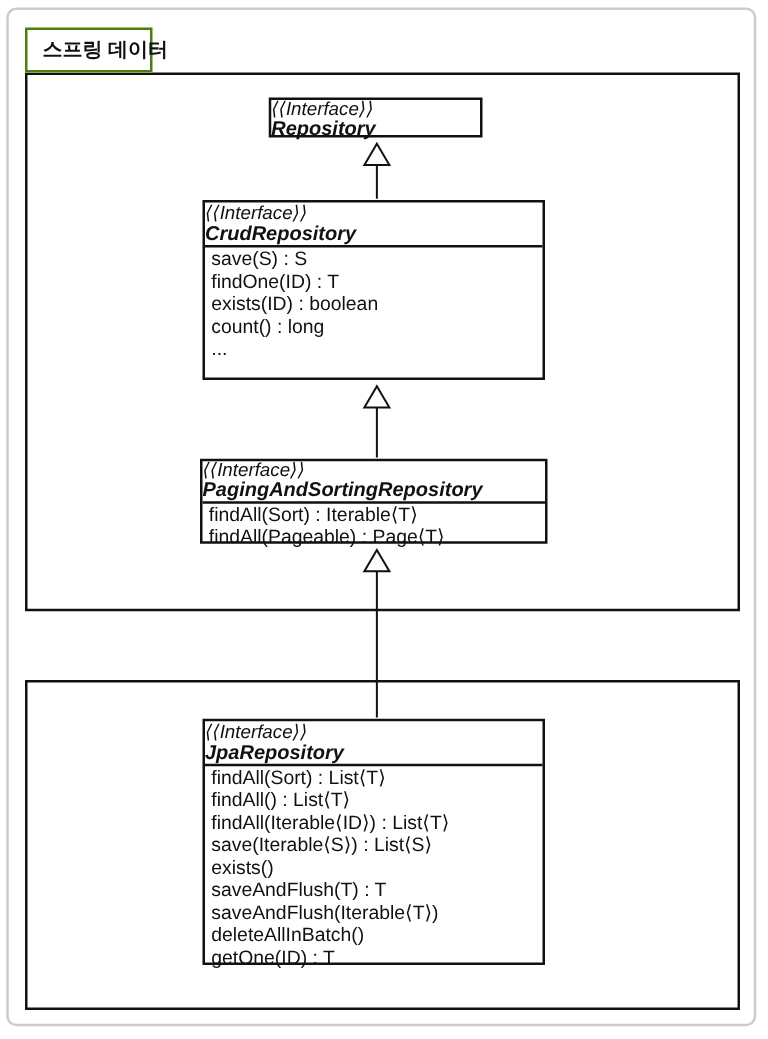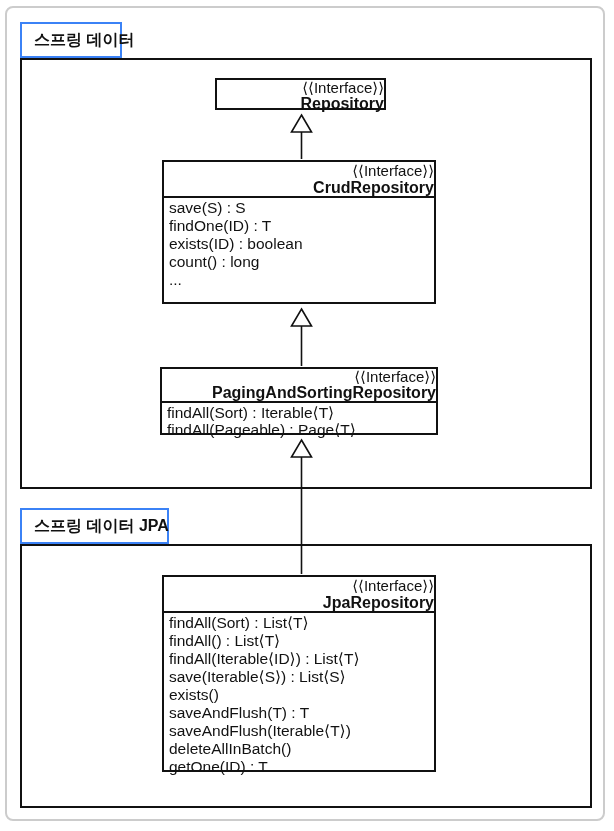--- a/index.html
+++ b/index.html
@@ -23,41 +23,41 @@
   }
   
   .pkg-body {
     position:absolute;
     border:2px solid #111;
     background:#fff;
     z-index:1;
   }
   .pkg-tab {
     position:absolute;
-    border:2px solid #3b82f6;
+    border:2px solid #4d7c0f;
     background:#fff;
     z-index:2;
     display:flex; align-items:center;
     padding:0 12px;
     font-size:16px; font-weight:bold;
     white-space:nowrap;
   }
   .p1-body { left:20px; top:58px;  width:572px; height:431px; }
   .p1-tab  { left:20px; top:22px;  width:102px; height:36px; }
   .p2-body { left:20px; top:544px; width:572px; height:264px; }
   .p2-tab  { left:20px; top:508px; width:149px; height:36px; }
 
   
   .cls {
     position:absolute;
     border:2px solid #111;
     background:#fff;
     z-index:3;
   }
-  .cls-header { text-align:right; border-bottom:2px solid #111; overflow:hidden; }
+  .cls-header { text-align:left; border-bottom:2px solid #111; overflow:hidden;font-style:italic; }
   .cls.no-methods .cls-header { border-bottom:none; }
   .stereotype { font-size:15px; font-weight:normal; }
   .cls-name   { font-size:16px; font-weight:bold; }
   .h32 .stereotype, .h32 .cls-name { line-height:16px; }
   .h34 .stereotype, .h34 .cls-name { line-height:17px; }
   .cls-methods { padding:1px 5px; font-size:15.5px; white-space:nowrap; overflow:hidden; }
   .m17 .cls-methods div { line-height:17px; }
   .m18 .cls-methods div { line-height:18px; }
 
   .box-repository { left:215px; top:78px;  width:171px; height:32px; }
@@ -77,23 +77,20 @@
 <div class="canvas">
 
   <div class="frame"></div>
 
   <div class="pkg-body p1-body"></div>
   <div class="pkg-tab p1-tab">
     <span>스프링 데이터</span>
   </div>
 
   <div class="pkg-body p2-body"></div>
-  <div class="pkg-tab p2-tab">
-    <span>스프링 데이터 JPA</span>
-  </div>
 
   <svg class="conn c1" width="27" height="46">
     <line x1="13.5" y1="45" x2="13.5" y2="17" stroke="#111" stroke-width="1.6"></line>
     <polygon points="13.5,1 23.5,18 3.5,18" fill="#fff" stroke="#111" stroke-width="1.6"></polygon>
   </svg>
 
   <svg class="conn c2" width="27" height="59">
     <line x1="13.5" y1="58" x2="13.5" y2="17" stroke="#111" stroke-width="1.6"></line>
     <polygon points="13.5,1 23.5,18 3.5,18" fill="#fff" stroke="#111" stroke-width="1.6"></polygon>
   </svg>

